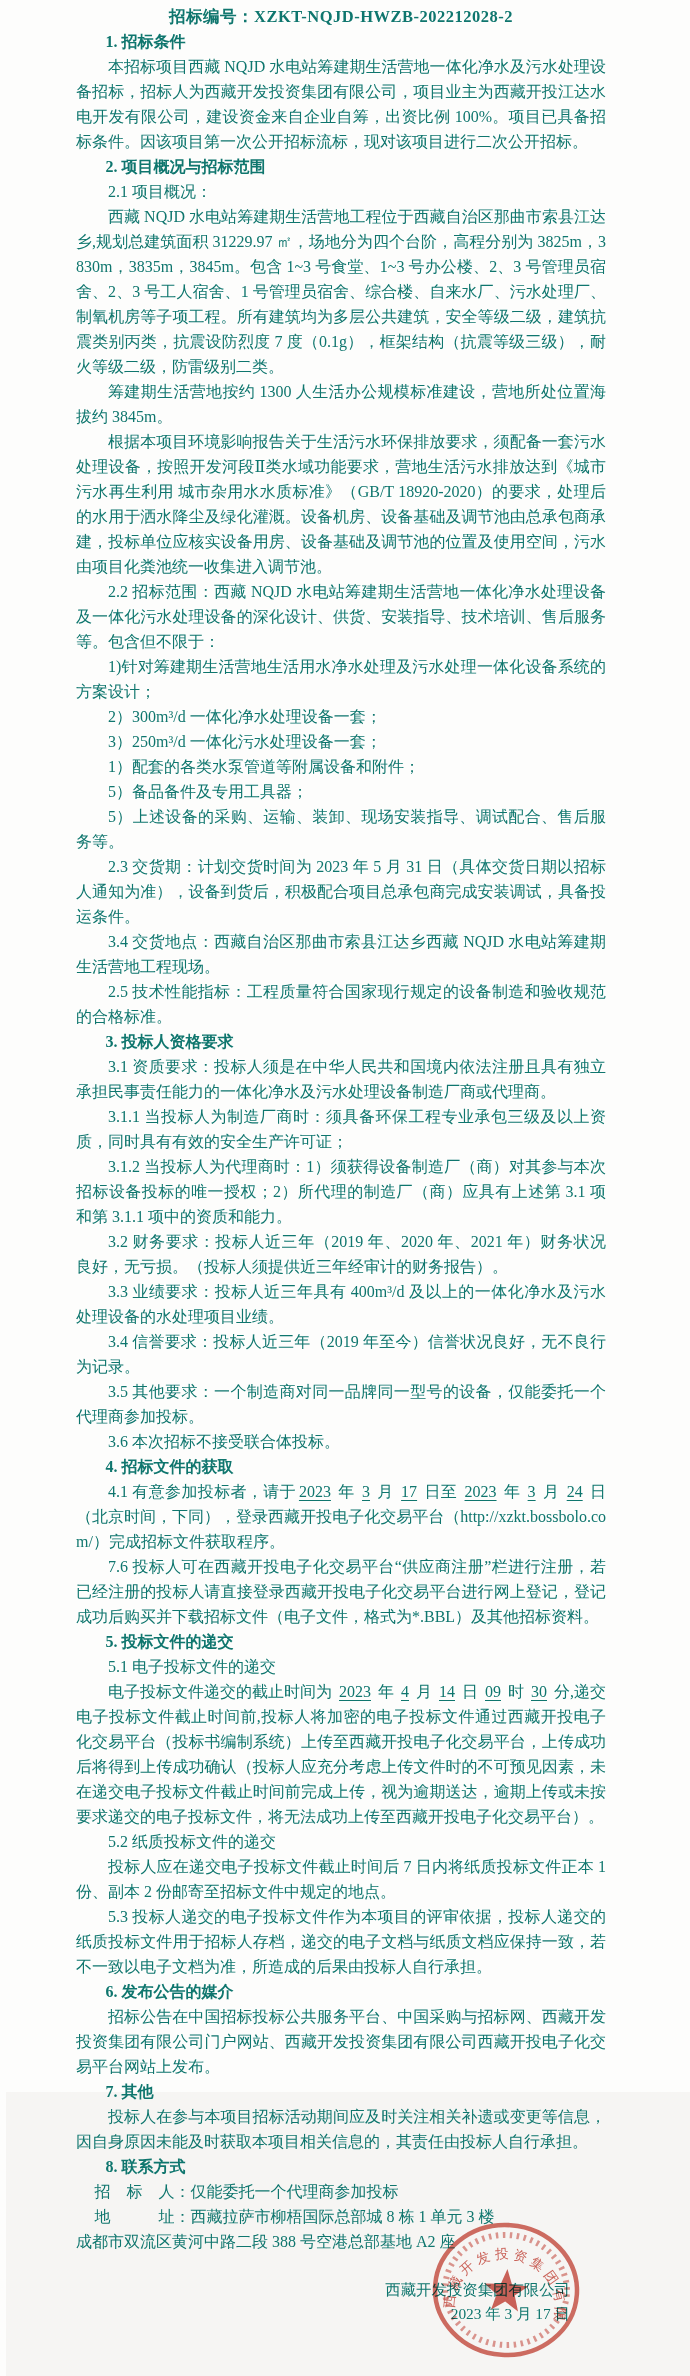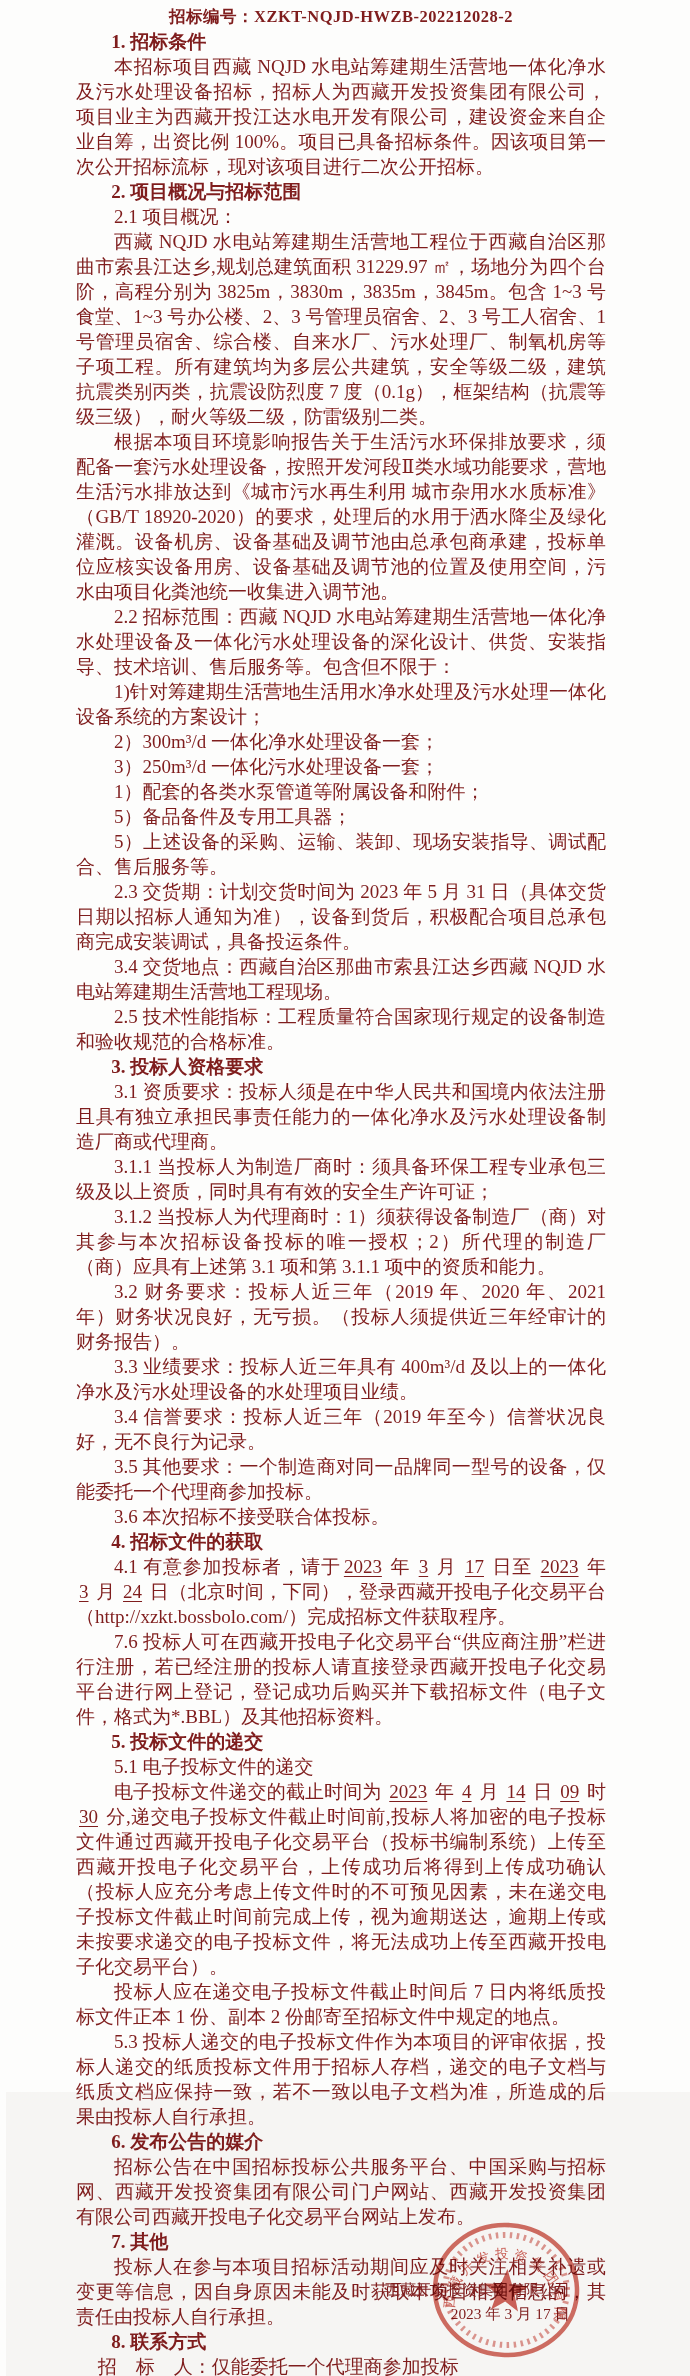--- a/index.html
+++ b/index.html
@@ -1,23 +1,23 @@
 <!DOCTYPE html>
 <html><head>
 <meta charset="utf-8">
 <style>
   html,body{margin:0;padding:0;background:#ffffff;}
   .page{
     position:relative;width:690px;height:2376px;overflow:hidden;
-    background:#fdfdfc;color:#7f1d1d;
+    background:#fdfdfc;color:#0f766e;
     font-family:"Liberation Serif","DejaVu Serif",serif;
   }
   .pg2{position:absolute;left:6px;top:2092px;right:0;bottom:0;background:#f6f5f3;}
   .content{position:absolute;left:76px;top:4px;width:530px;}
-  .b{margin:0;font-size:19px;line-height:25px;text-align:justify;text-indent:2em;word-break:break-all;}
+  .b{margin:0;font-size:16px;line-height:25px;text-align:justify;text-indent:2em;word-break:break-all;}
   .t{text-align:center;text-indent:0;font-size:16.5px;font-weight:bold;letter-spacing:.5px;}
   .h{font-weight:bold;text-indent:1.85em;text-align:left;}
   .c1{text-indent:1.15em;}
   .c0{text-indent:0;}
   .u{text-decoration:underline;text-underline-offset:3px;padding:0 3px;}
   .sig{position:absolute;top:2278px;right:120px;text-align:right;font-size:15.4px;line-height:24px;}
   .sig p{margin:0;}
   .seal{position:absolute;left:428px;top:2218px;width:156px;height:144px;opacity:.92;mix-blend-mode:multiply;transform:rotate(4deg);}
 </style>
 </head>
@@ -28,20 +28,21 @@
 
   <div class="content">
     <p class="b t">招标编号：XZKT-NQJD-HWZB-202212028-2</p>
 
     <p class="b h">1. 招标条件</p>
     <p class="b">本招标项目西藏 NQJD 水电站筹建期生活营地一体化净水及污水处理设备招标，招标人为西藏开发投资集团有限公司，项目业主为西藏开投江达水电开发有限公司，建设资金来自企业自筹，出资比例 100%。项目已具备招标条件。因该项目第一次公开招标流标，现对该项目进行二次公开招标。</p>
 
     <p class="b h">2. 项目概况与招标范围</p>
     <p class="b">2.1 项目概况：</p>
     <p class="b">西藏 NQJD 水电站筹建期生活营地工程位于西藏自治区那曲市索县江达乡,规划总建筑面积 31229.97 ㎡，场地分为四个台阶，高程分别为 3825m，3830m，3835m，3845m。包含 1~3 号食堂、1~3 号办公楼、2、3 号管理员宿舍、2、3 号工人宿舍、1 号管理员宿舍、综合楼、自来水厂、污水处理厂、制氧机房等子项工程。所有建筑均为多层公共建筑，安全等级二级，建筑抗震类别丙类，抗震设防烈度 7 度（0.1g），框架结构（抗震等级三级），耐火等级二级，防雷级别二类。</p>
+    <p class="b">筹建期生活营地按约 1300 人生活办公规模标准建设，营地所处位置海拔约 3845m。</p>
     <p class="b">根据本项目环境影响报告关于生活污水环保排放要求，须配备一套污水处理设备，按照开发河段Ⅱ类水域功能要求，营地生活污水排放达到《城市污水再生利用 城市杂用水水质标准》（GB/T 18920-2020）的要求，处理后的水用于洒水降尘及绿化灌溉。设备机房、设备基础及调节池由总承包商承建，投标单位应核实设备用房、设备基础及调节池的位置及使用空间，污水由项目化粪池统一收集进入调节池。</p>
     <p class="b">2.2 招标范围：西藏 NQJD 水电站筹建期生活营地一体化净水处理设备及一体化污水处理设备的深化设计、供货、安装指导、技术培训、售后服务等。包含但不限于：</p>
     <p class="b">1)针对筹建期生活营地生活用水净水处理及污水处理一体化设备系统的方案设计；</p>
     <p class="b">2）300m³/d 一体化净水处理设备一套；</p>
     <p class="b">3）250m³/d 一体化污水处理设备一套；</p>
     <p class="b">1）配套的各类水泵管道等附属设备和附件；</p>
     <p class="b">5）备品备件及专用工具器；</p>
     <p class="b">5）上述设备的采购、运输、装卸、现场安装指导、调试配合、售后服务等。</p>
     <p class="b">2.3 交货期：计划交货时间为 2023 年 5 月 31 日（具体交货日期以招标人通知为准），设备到货后，积极配合项目总承包商完成安装调试，具备投运条件。</p>
     <p class="b">3.4 交货地点：西藏自治区那曲市索县江达乡西藏 NQJD 水电站筹建期生活营地工程现场。</p>
@@ -57,20 +58,21 @@
     <p class="b">3.5 其他要求：一个制造商对同一品牌同一型号的设备，仅能委托一个代理商参加投标。</p>
     <p class="b">3.6 本次招标不接受联合体投标。</p>
 
     <p class="b h">4. 招标文件的获取</p>
     <p class="b"><span>4.1 有意参加投标者，请于</span><span class="u">2023</span><span> 年 </span><span class="u">3</span><span> 月 </span><span class="u">17</span><span> 日至 </span><span class="u">2023</span><span> 年 </span><span class="u">3</span><span> 月 </span><span class="u">24</span><span> 日（北京时间，下同），登录西藏开投电子化交易平台（http://xzkt.bossbolo.com/）完成招标文件获取程序。</span></p>
     <p class="b">7.6 投标人可在西藏开投电子化交易平台“供应商注册”栏进行注册，若已经注册的投标人请直接登录西藏开投电子化交易平台进行网上登记，登记成功后购买并下载招标文件（电子文件，格式为*.BBL）及其他招标资料。</p>
 
     <p class="b h">5. 投标文件的递交</p>
     <p class="b">5.1 电子投标文件的递交</p>
     <p class="b"><span>电子投标文件递交的截止时间为 </span><span class="u">2023</span><span> 年 </span><span class="u">4</span><span> 月 </span><span class="u">14</span><span> 日 </span><span class="u">09</span><span> 时 </span><span class="u">30</span><span> 分,递交电子投标文件截止时间前,投标人将加密的电子投标文件通过西藏开投电子化交易平台（投标书编制系统）上传至西藏开投电子化交易平台，上传成功后将得到上传成功确认（投标人应充分考虑上传文件时的不可预见因素，未在递交电子投标文件截止时间前完成上传，视为逾期送达，逾期上传或未按要求递交的电子投标文件，将无法成功上传至西藏开投电子化交易平台）。</span></p>
+    <p class="b">5.2 纸质投标文件的递交</p>
     <p class="b">投标人应在递交电子投标文件截止时间后 7 日内将纸质投标文件正本 1 份、副本 2 份邮寄至招标文件中规定的地点。</p>
     <p class="b">5.3 投标人递交的电子投标文件作为本项目的评审依据，投标人递交的纸质投标文件用于招标人存档，递交的电子文档与纸质文档应保持一致，若不一致以电子文档为准，所造成的后果由投标人自行承担。</p>
 
     <p class="b h">6. 发布公告的媒介</p>
     <p class="b">招标公告在中国招标投标公共服务平台、中国采购与招标网、西藏开发投资集团有限公司门户网站、西藏开发投资集团有限公司西藏开投电子化交易平台网站上发布。</p>
 
     <p class="b h">7. 其他</p>
     <p class="b">投标人在参与本项目招标活动期间应及时关注相关补遗或变更等信息，因自身原因未能及时获取本项目相关信息的，其责任由投标人自行承担。</p>
 
     <p class="b h">8. 联系方式</p>

